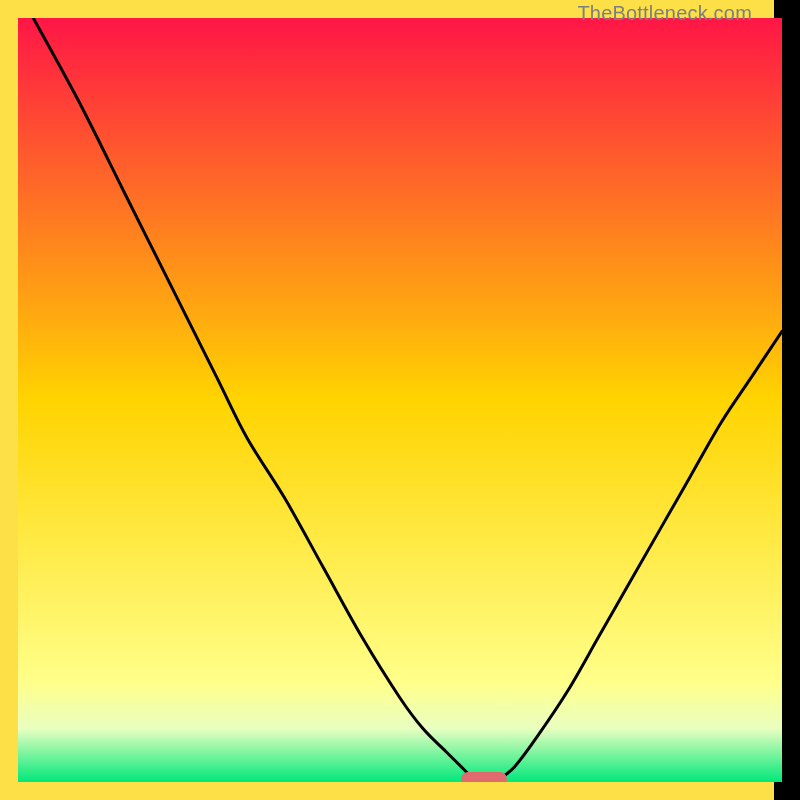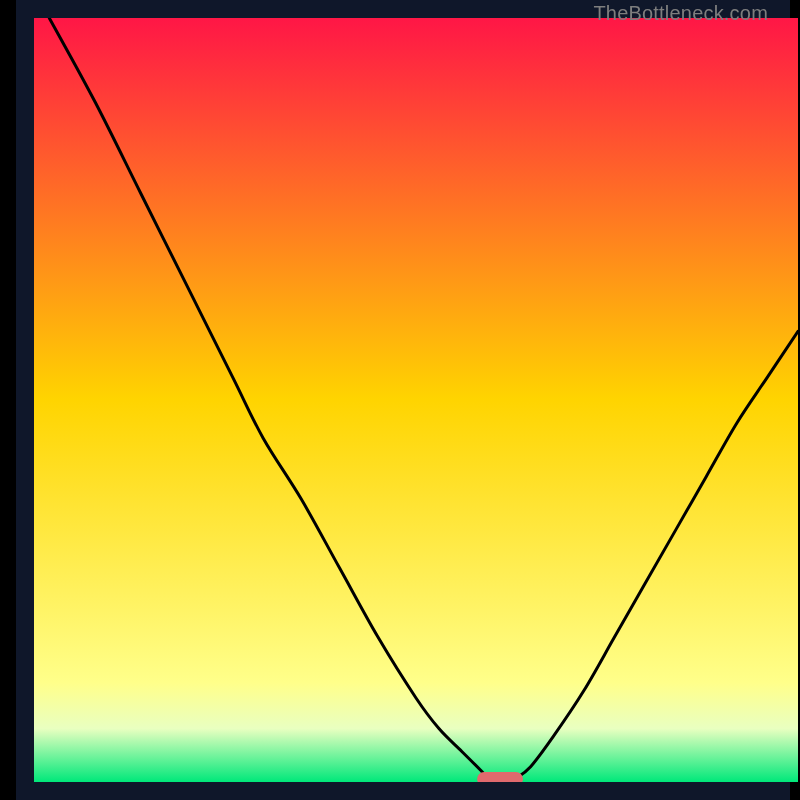--- a/index.html
+++ b/index.html
@@ -1,16 +1,16 @@
 <!DOCTYPE html>
 <html><head>
 <meta charset="utf-8">
 <style>
   html,body{margin:0;padding:0;width:800px;height:800px;overflow:hidden;background:#000;font-family:Arial,Helvetica,sans-serif}
-  .frame{position:absolute;left:16px;top:0;width:774px;height:800px;background:#0f172a}
+  .frame{position:absolute;left:0;top:0;width:774px;height:800px;background:#fde047}
   .plot{position:absolute;left:18px;top:18px;width:764px;height:764px}
   .watermark{position:absolute;right:22px;top:2px;color:#7e7e7e;font-size:20px;letter-spacing:0.2px}
   svg{display:block}
 </style>
 </head>
 <body>
 
 <div class="frame">
   <div class="plot">
     <svg id="svg" width="764" height="764" viewBox="0 0 764 764">

